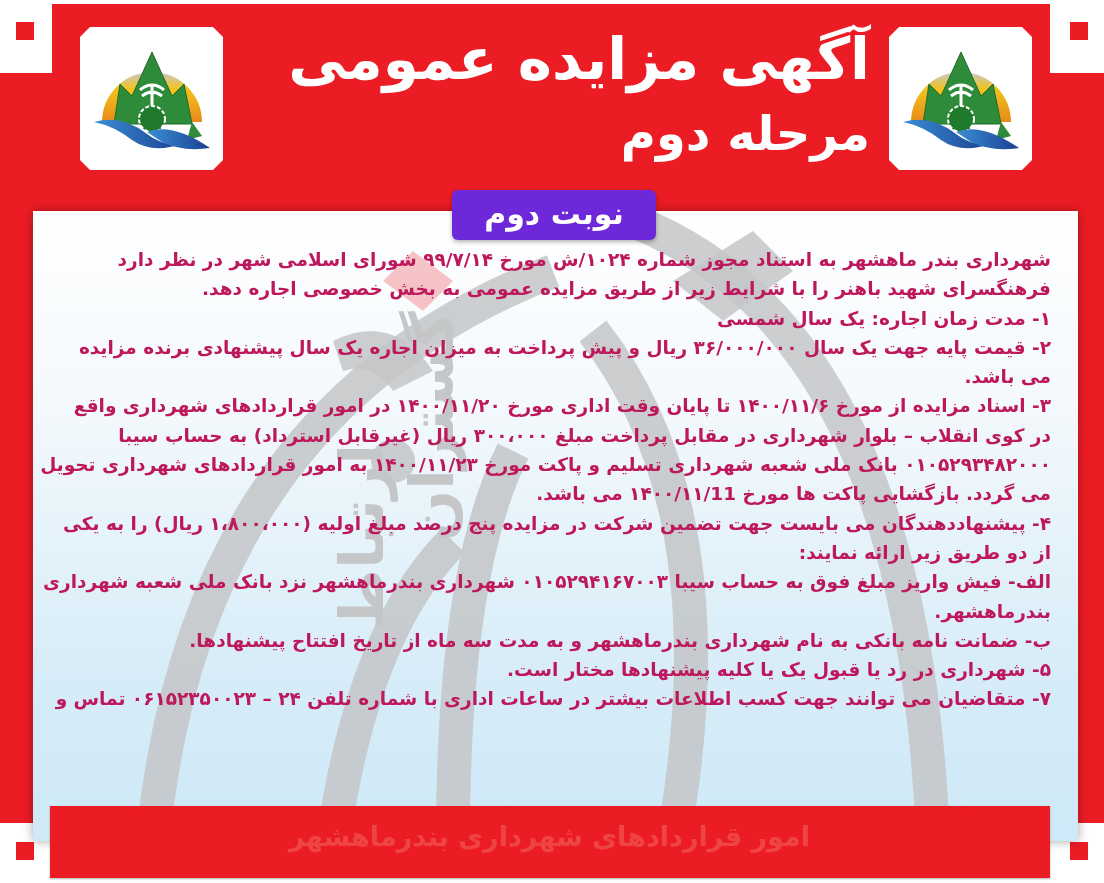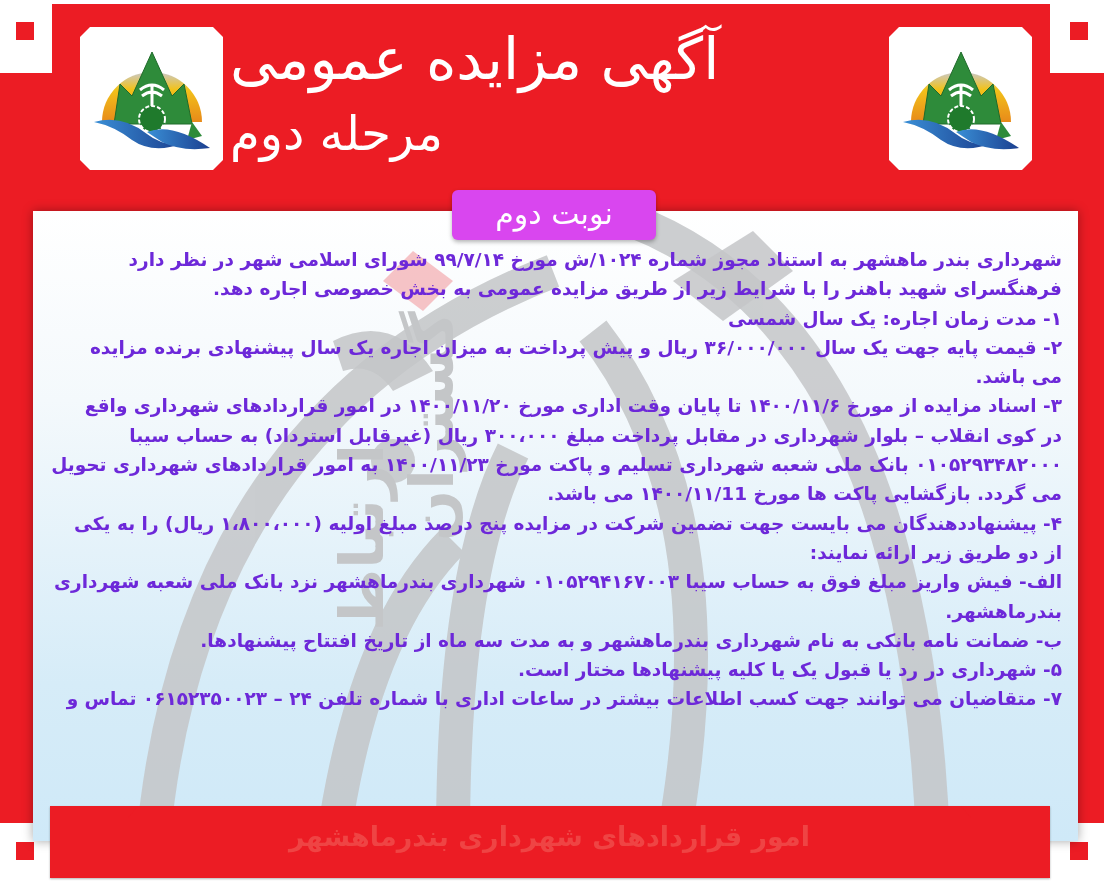--- a/index.html
+++ b/index.html
@@ -26,47 +26,47 @@
 
   .logo-box {
     position:absolute; top:27px; width:143px; height:143px; background:#fff;
     clip-path:polygon(10px 0, 133px 0, 143px 10px, 143px 133px, 133px 143px, 10px 143px, 0 133px, 0 10px);
     display:flex; align-items:center; justify-content:center;
   }
   .logo-box.left { left:80px; }
   .logo-box.right { left:889px; }
 
   .title {
-    position:absolute; left:230px; width:640px; top:20px; text-align:left;
-    color:#fff; font-weight:normal; direction:rtl;
+    position:absolute; left:230px; width:640px; top:20px; text-align:right;
+    color:#fff; font-weight:bold; direction:rtl;
     font-family:"DejaVu Sans", sans-serif;
   }
   .title .l1 { font-size:58px; line-height:78px; display:block; }
   .title .l2 { font-size:48px; line-height:70px; display:block; }
 
   .panel {
     position:absolute; left:33px; top:211px; width:1045px; height:630px;
     background:linear-gradient(to bottom, #ffffff 0%, #f4f9fc 30%, #d6ecf8 75%, #cfe9f8 100%);
     box-shadow:0 0 10px rgba(0,0,0,0.35);
     overflow:hidden;
   }
   .watermark { position:absolute; left:0; top:0; width:1045px; height:630px; pointer-events:none; }
 
   .badge {
     position:absolute; left:452px; top:190px; width:204px; height:50px;
-    background:#d946ef; border-radius:6px; color:#fff;
-    font-weight:normal; font-size:30px; text-align:center; line-height:48px;
+    background:#6d28d9; border-radius:6px; color:#fff;
+    font-weight:bold; font-size:30px; text-align:center; line-height:48px;
     direction:rtl; box-shadow:0 2px 4px rgba(0,0,0,0.3); z-index:5;
   }
 
   .body-text {
-    position:absolute; left:52px; top:245px; width:1010px;
+    position:absolute; left:41px; top:245px; width:1010px;
     direction:rtl; text-align:justify; text-align-last:right;
     font-family:"DejaVu Sans", sans-serif; font-weight:bold;
-    font-size:18.5px; line-height:29.3px; color:#6d28d9; z-index:3;
+    font-size:18.5px; line-height:29.3px; color:#be185d; z-index:3;
   }
   .body-text .line { display:block; white-space:nowrap; overflow:hidden; }
   .body-text .url { font-family:"Liberation Serif", serif; font-size:21px; direction:ltr; unicode-bidi:embed; }
 
   .footer-red {
     position:absolute; left:50px; top:806px; width:1000px; height:72px;
     background:#ec1c24; box-shadow:0 1px 2px rgba(0,0,0,0.3);
   }
   .footer-tab {
     position:absolute; left:128px; top:806px; width:843px; height:60px;

